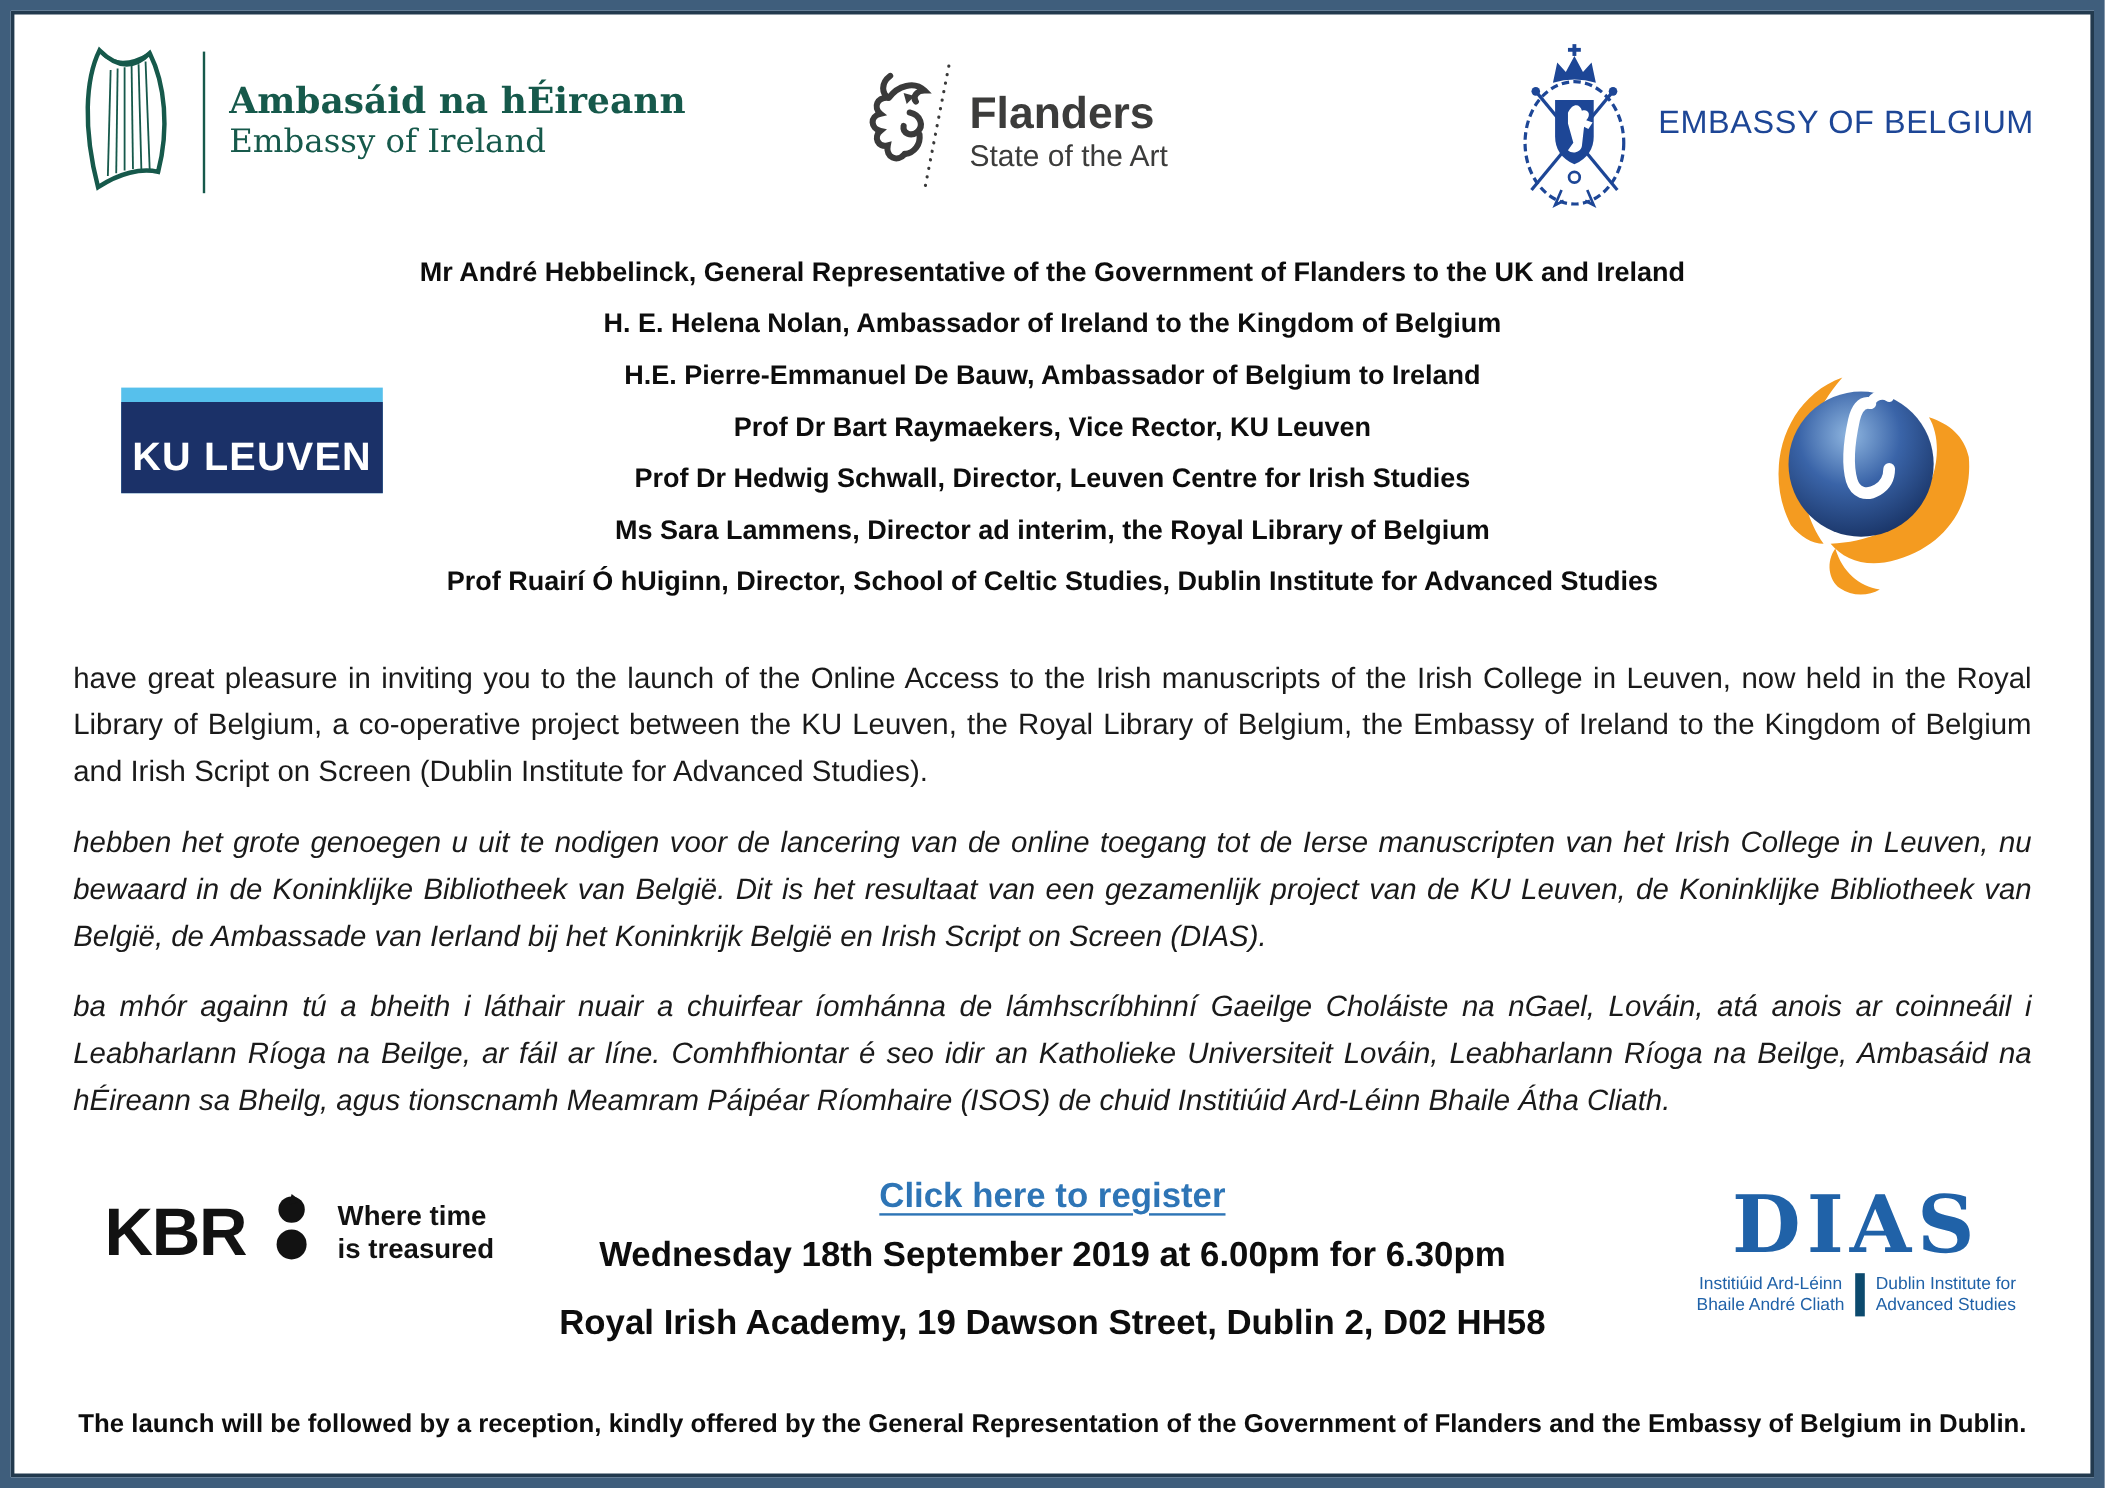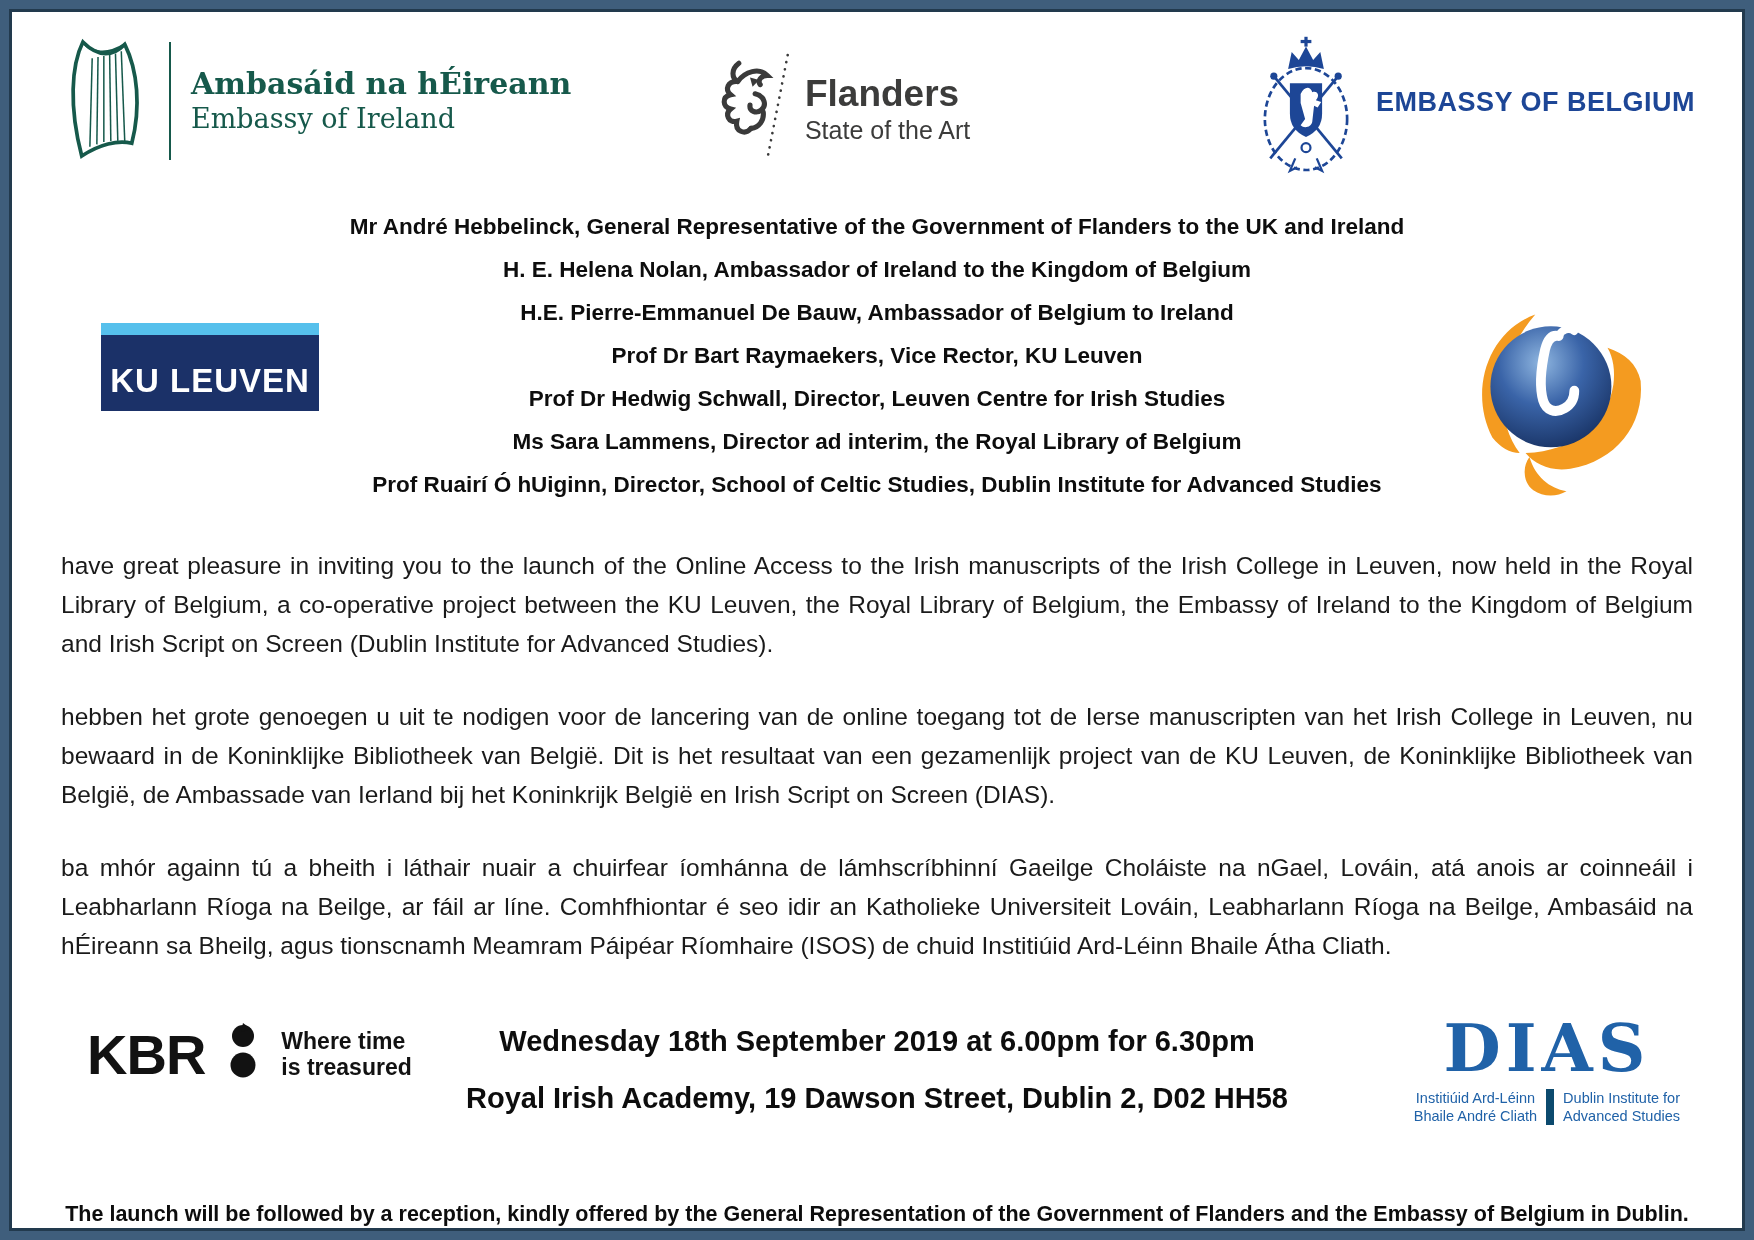--- a/index.html
+++ b/index.html
@@ -16,33 +16,33 @@
   .ie-logo{display:flex;align-items:center;gap:20px;}
   .ie-divider{width:2px;height:118px;background:#16594b;}
   .ie-text{color:#16594b;font-family:"DejaVu Serif", serif;line-height:1.22;}
   .ie-text .l1{font-weight:bold;font-size:30px;}
   .ie-text .l2{font-size:27px;}
   .fl-logo{display:flex;align-items:center;margin-top:16px;margin-right:150px;}
   .fl-text{color:#3c3c3b;line-height:1.15;margin-left:6px;}
   .fl-text .l1{font-weight:bold;font-size:37px;}
   .fl-text .l2{font-size:25px;}
   .be-logo{display:flex;align-items:flex-start;}
-  .be-word{color:#1d4696;font-weight:bold;font-size:27px;letter-spacing:.5px;margin:52px 0 0 12px;}
+  .be-word{color:#1d4696;font-weight:normal;font-size:27px;letter-spacing:.5px;margin:52px 0 0 12px;}
   
   .speakers{position:relative;margin-top:12px;text-align:center;}
   .speakers .line{font-weight:bold;font-size:22.5px;line-height:43px;color:#0d0d0d;}
   .kul-logo{position:absolute;left:92px;top:118px;width:218px;height:88px;background:#56c0ec;}
   .kul-inner{position:absolute;left:0;right:0;top:12px;bottom:0;background:#1b3168;
     display:flex;align-items:center;justify-content:center;}
   .kul-inner span{color:#fff;font-weight:bold;font-size:33px;letter-spacing:1px;margin-top:16px;}
   .isos-logo{position:absolute;right:100px;top:92px;width:196px;height:200px;}
   
   .para{margin:0 52px;text-align:justify;font-size:24.5px;line-height:39px;color:#1a1a1a;}
   .para.first{margin-top:40px;}
-  .para + .para{margin-top:34px;}
+  .para + .para{margin-top:20px;font-style:italic;}
   
   .bottom{position:relative;height:268px;}
   .center-col{text-align:center;padding-top:44px;}
   .register{color:#2e75b6;font-weight:bold;font-size:29px;text-decoration:underline;
     text-underline-offset:5px;cursor:pointer;}
   .datetime{font-weight:bold;font-size:29px;margin-top:16px;color:#0d0d0d;}
   .venue{font-weight:bold;font-size:29px;margin-top:24px;color:#0d0d0d;}
   .footer-note{position:absolute;left:0;right:0;bottom:6px;text-align:center;
     font-weight:bold;font-size:21.5px;color:#0d0d0d;}
   
@@ -175,20 +175,21 @@
           <path d="M14 2 L22 8 L12 11 Z" fill="#121212"></path>
         </svg>
       </span>
       <span class="kbr-tag">
         <div>Where time</div>
         <div>is treasured</div>
       </span>
     </div>
 
     <div class="center-col">
+      <a class="register" href="#">Click here to register</a>
       <div class="datetime">Wednesday 18th September 2019 at 6.00pm for 6.30pm</div>
       <div class="venue">Royal Irish Academy, 19 Dawson Street, Dublin 2, D02 HH58</div>
     </div>
 
     <div class="dias-logo">
       <div class="dias-word">DIAS</div>
       <div class="dias-sub">
         <div class="col ga">
           <div>Institiúid Ard-Léinn</div>
           <div>Bhaile André Cliath</div>

